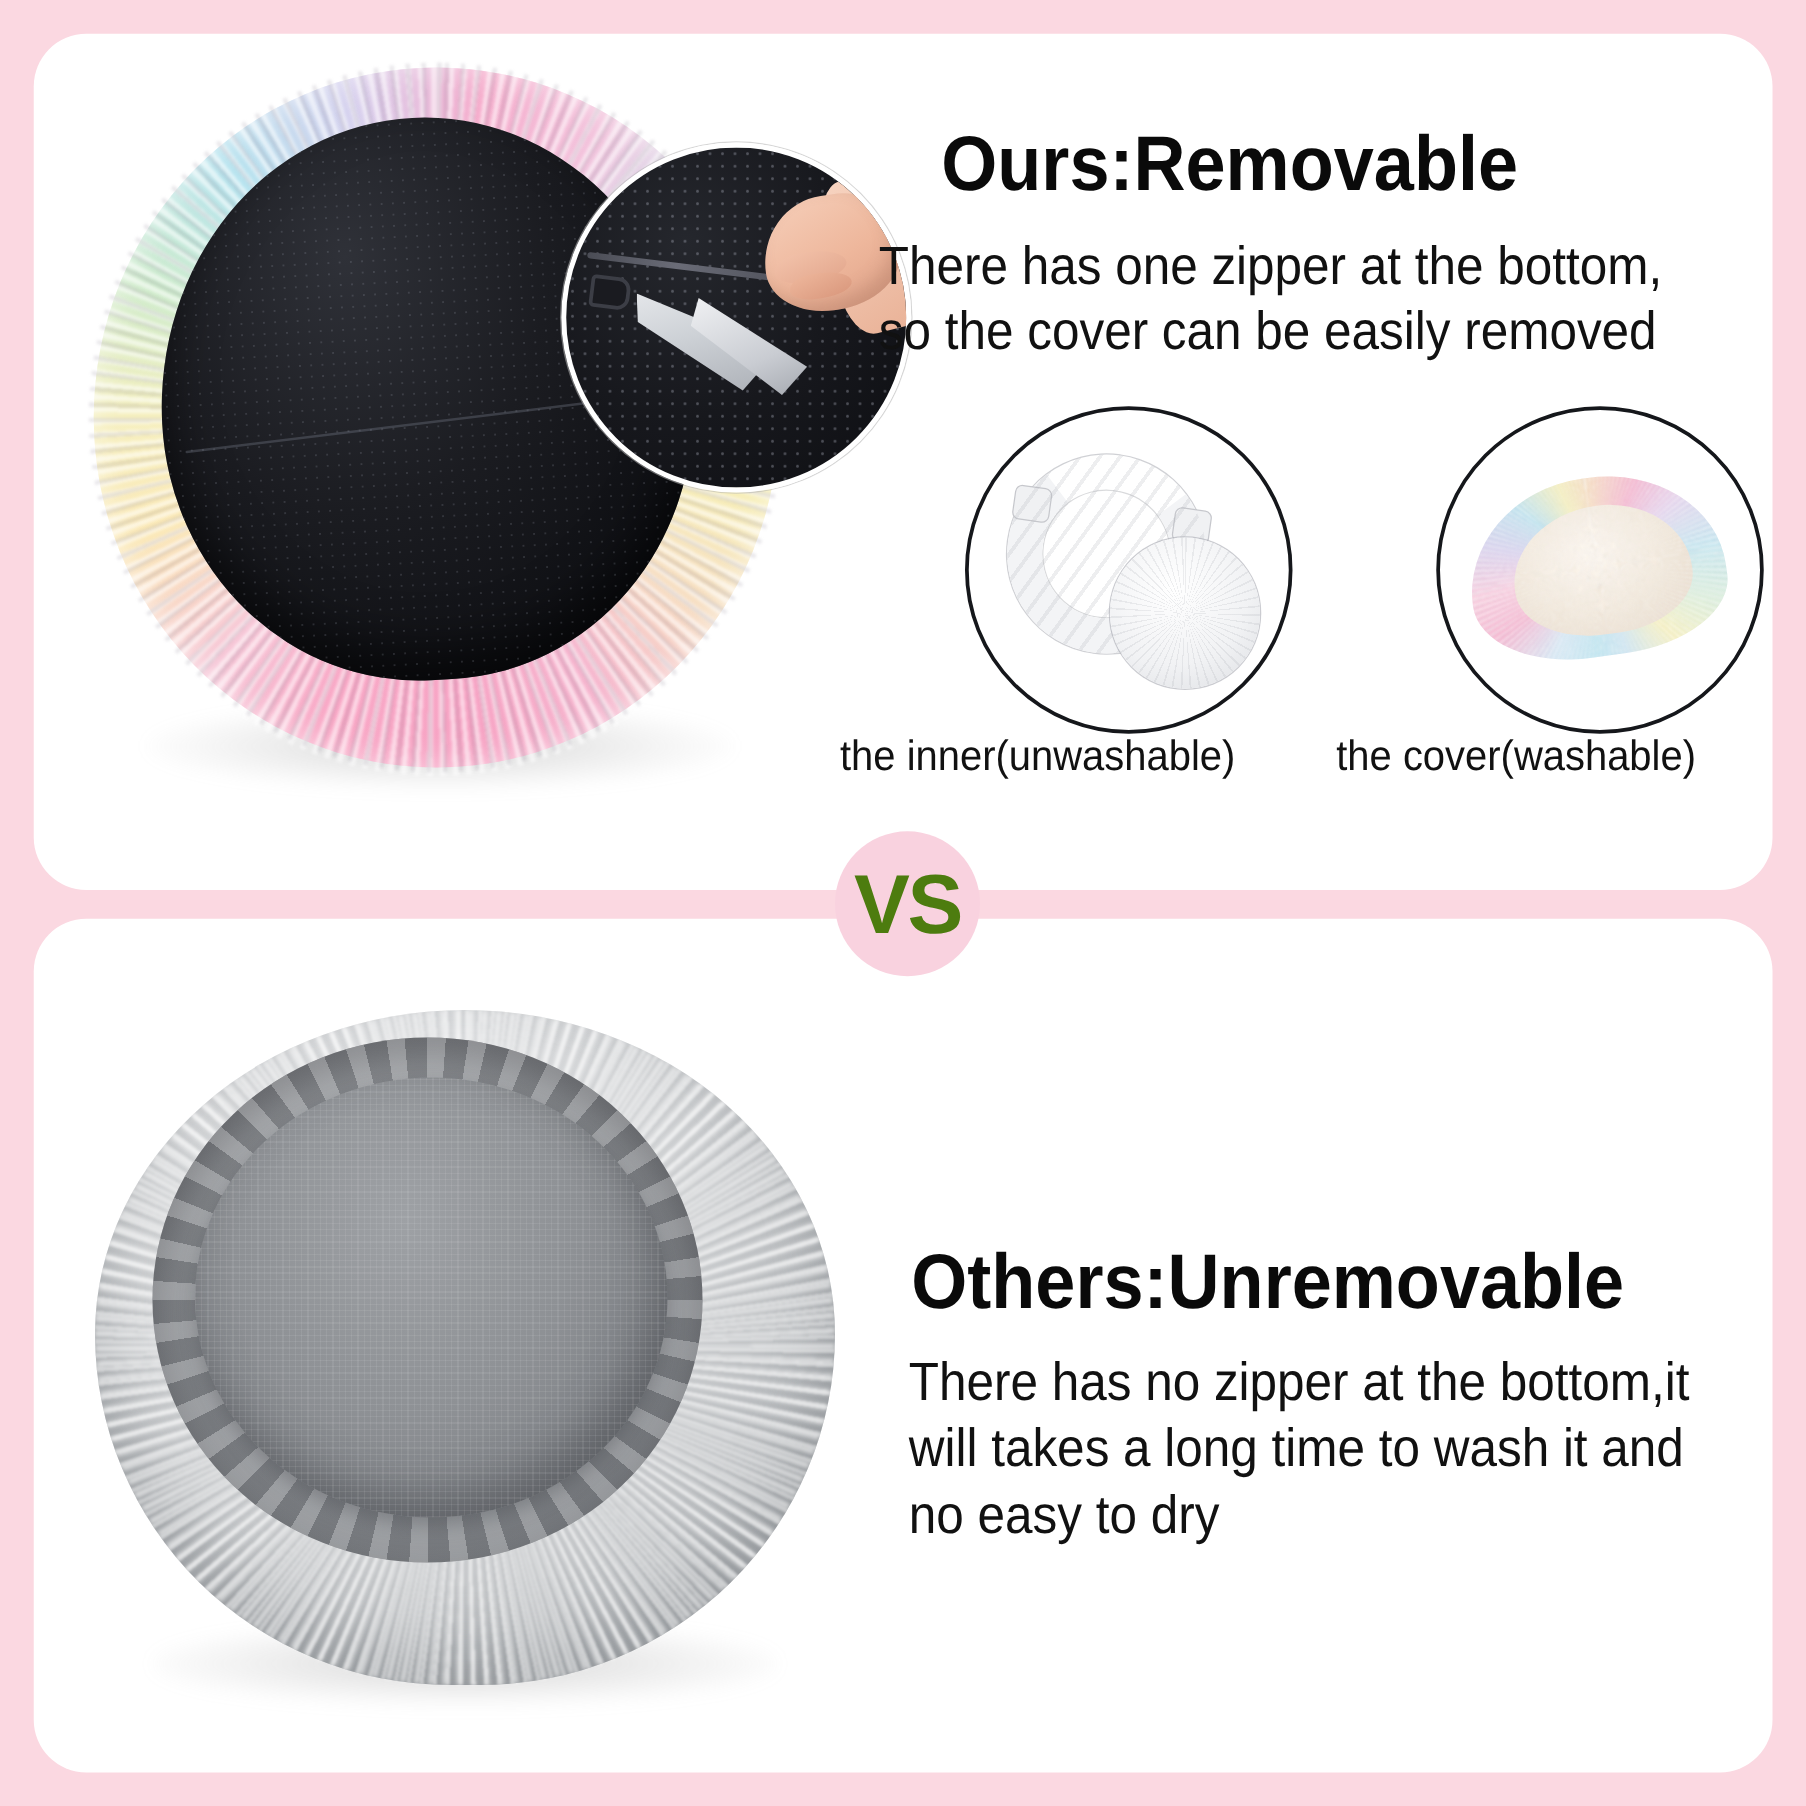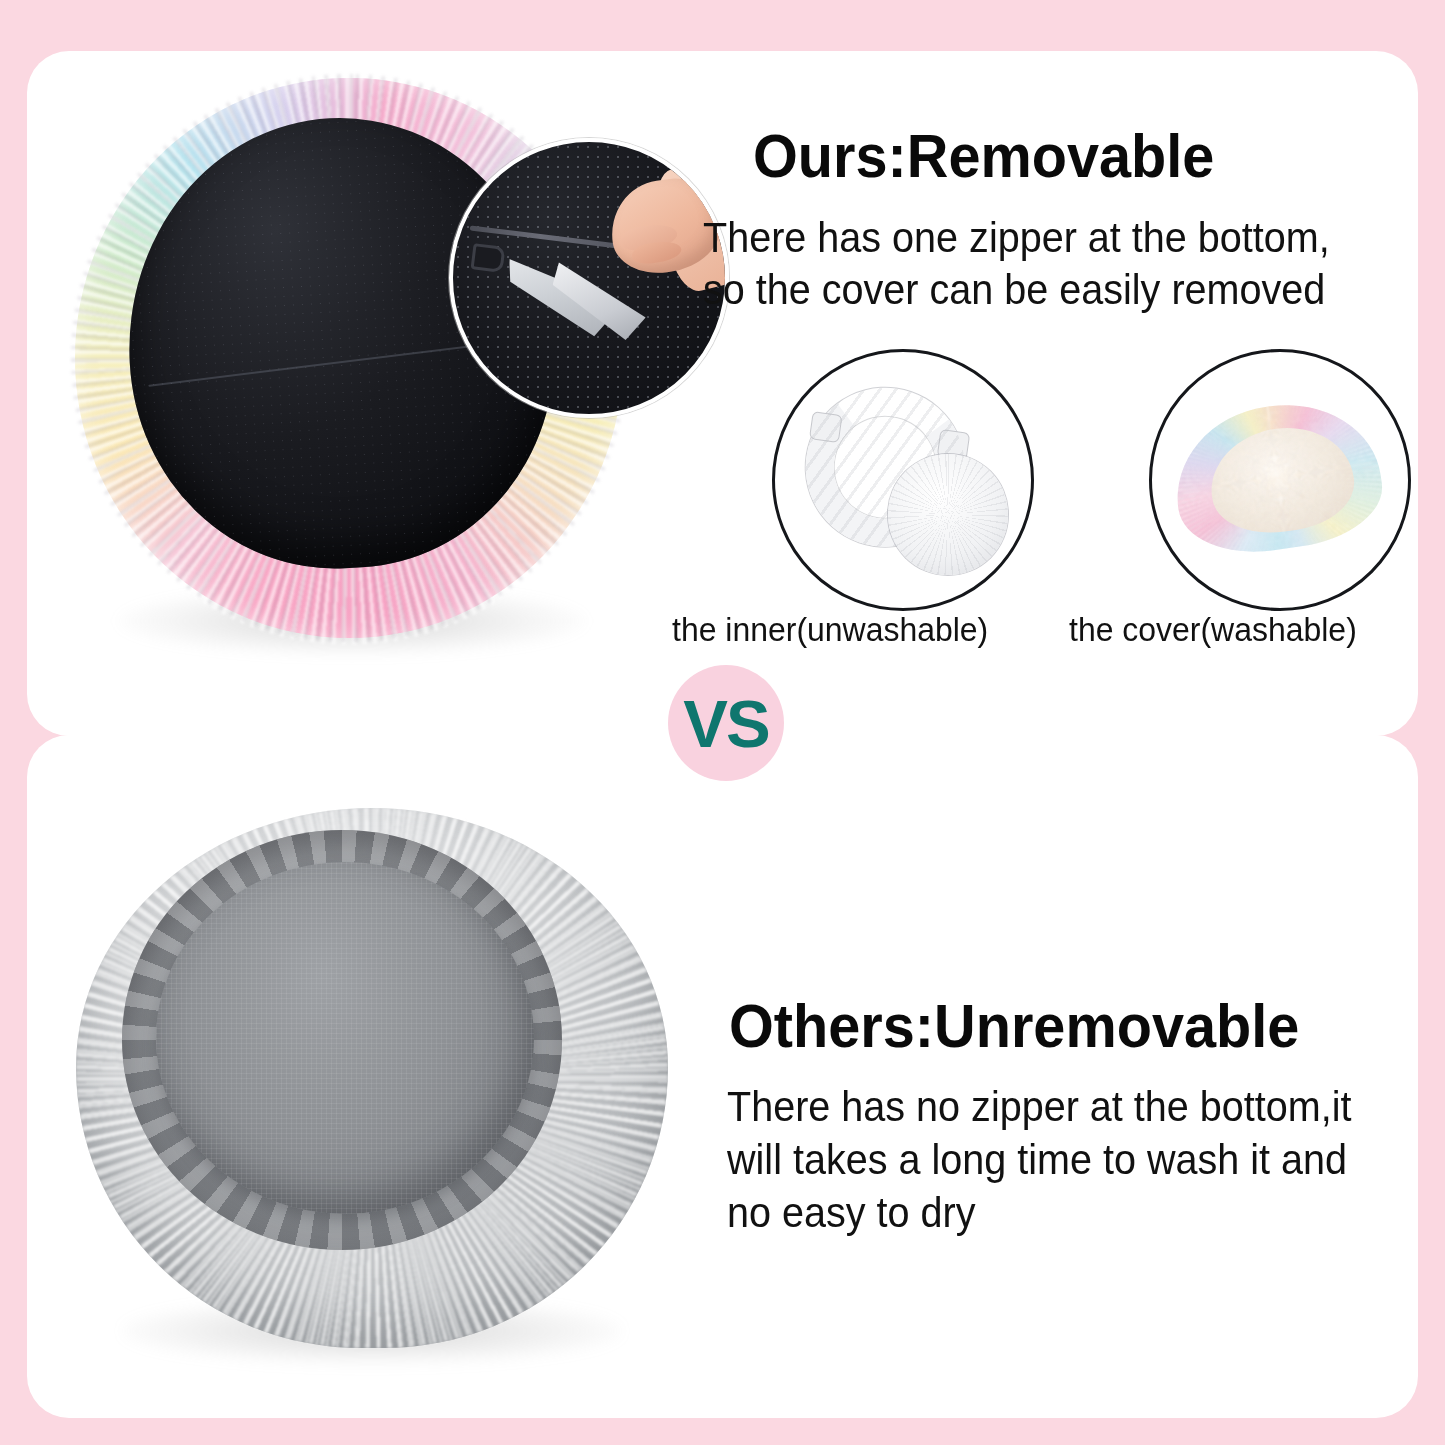--- a/index.html
+++ b/index.html
@@ -21,21 +21,20 @@
     position: absolute;
     background: #ffffff;
     border-radius: 42px;
     overflow: hidden;
   }
   .panel-top {
     left: 27px;
     top: 27px;
     width: 1391px;
     height: 685px;
-    margin-top: 24px;
   }
   .panel-bottom {
     left: 27px;
     top: 735px;
     width: 1391px;
     height: 683px;
   }
 
   
   .vs-badge {
@@ -47,21 +46,21 @@
     border-radius: 50%;
     background: #f9d2df;
     display: flex;
     align-items: center;
     justify-content: center;
     z-index: 9;
   }
   .vs-text {
     font-size: 67px;
     font-weight: bold;
-    color: #0f766e;
+    color: #4d7c0f;
     letter-spacing: -2px;
     line-height: 1;
     font-family: "Liberation Sans", sans-serif;
   }
 
   
   .heading {
     position: absolute;
     font-weight: bold;
     color: #0a0a0a;

